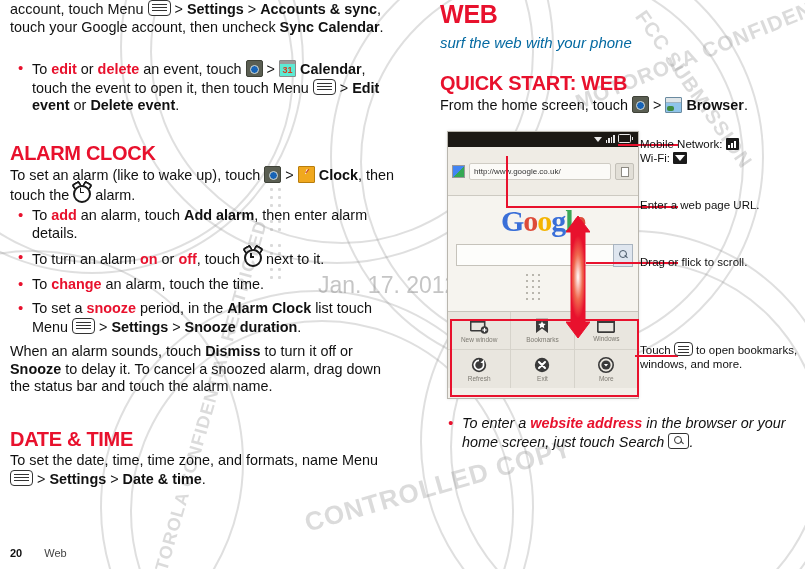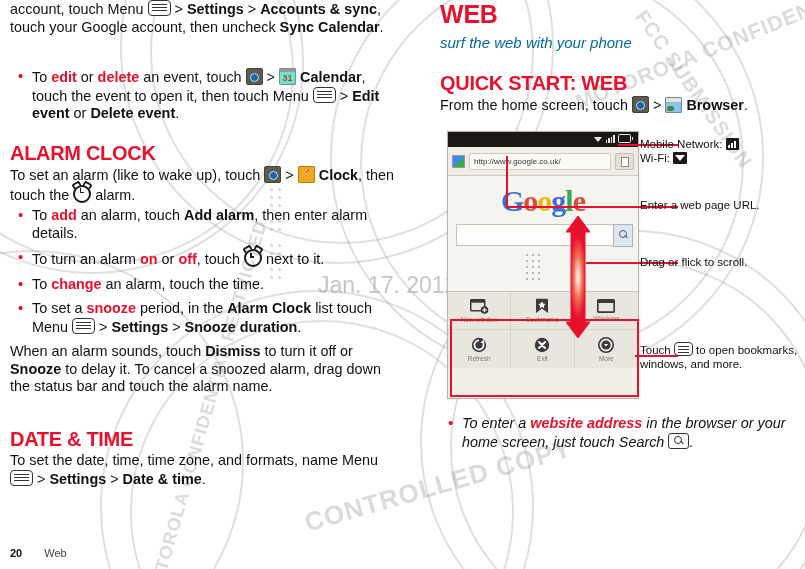--- a/index.html
+++ b/index.html
@@ -154,21 +154,21 @@
   .sb-bars{display:flex;align-items:flex-end;gap:1px;height:8px;}
   .sb-bars i{width:1.6px;background:#e9e9e9;display:block;}
   .sb-bars i:nth-child(1){height:3px;}
   .sb-bars i:nth-child(2){height:4.5px;}
   .sb-bars i:nth-child(3){height:6px;}
   .sb-bars i:nth-child(4){height:7.5px;}
   .sb-batt{width:11px;height:7px;border:1.2px solid #e9e9e9;border-radius:1.5px;position:relative;}
   .sb-batt:after{content:"";position:absolute;right:-3px;top:1.5px;width:1.5px;height:3px;background:#e9e9e9;}
 
   .urlbar{
-    height:20px;background:#efece5;display:flex;align-items:center;padding:4px 4px;gap:4px;
+    height:20px;background:#efece5;display:flex;align-items:center;padding:14px 4px;gap:4px;
     border-bottom:1px solid #cdcac2;
   }
   .url-fav{width:11px;height:11px;background:linear-gradient(135deg,#4285f4 50%,#34a853 50%);border:1px solid #999;flex:0 0 auto;}
   .url-field{
     flex:1;height:15px;background:#fbfaf7;border:1px solid #cfccc4;border-radius:2px;
     font-size:8px;line-height:15px;padding-left:4px;color:#333;overflow:hidden;white-space:nowrap;
     font-family:"Liberation Sans", sans-serif;
   }
   .url-btn{width:17px;height:15px;background:#e2dfd7;border:1px solid #c3c0b8;border-radius:2px;position:relative;flex:0 0 auto;}
   .url-btn:after{content:"";position:absolute;left:5px;top:3px;width:6px;height:8px;background:#fff;border:1px solid #8d8a82;}
@@ -275,21 +275,21 @@
   </div>
 
   <div class="col col-left">
 
     <div style="position:absolute;left:10px;top:0px;width:380px;">
       <p class="body">
         <span>account, touch Menu </span><span class="ico ico-menu"><i></i><i></i><i></i></span><span> &gt; </span><span class="b">Settings</span><span> &gt; </span><span class="b">Accounts &amp; sync</span><span>, touch your Google account, then uncheck </span><span class="b">Sync Calendar</span><span>.</span>
       </p>
     </div>
 
-    <div style="position:absolute;left:10px;top:68px;width:385px;">
+    <div style="position:absolute;left:10px;top:60px;width:385px;">
       <ul class="bl">
         <li>
           <span>To </span><span class="r">edit</span><span> or </span><span class="r">delete</span><span> an event, touch </span><span class="ico ico-launcher"></span><span> &gt; </span><span class="ico ico-cal"><span>31</span></span> <span class="b">Calendar</span><span>, touch the event to open it, then touch Menu </span><span class="ico ico-menu"><i></i><i></i><i></i></span><span> &gt; </span><span class="b">Edit event</span><span> or </span><span class="b">Delete event</span><span>.</span>
         </li>
       </ul>
     </div>
 
     <h1 class="sec" style="position:absolute;left:10px;top:142px;">ALARM CLOCK</h1>
 
     <div style="position:absolute;left:10px;top:166px;width:385px;">

